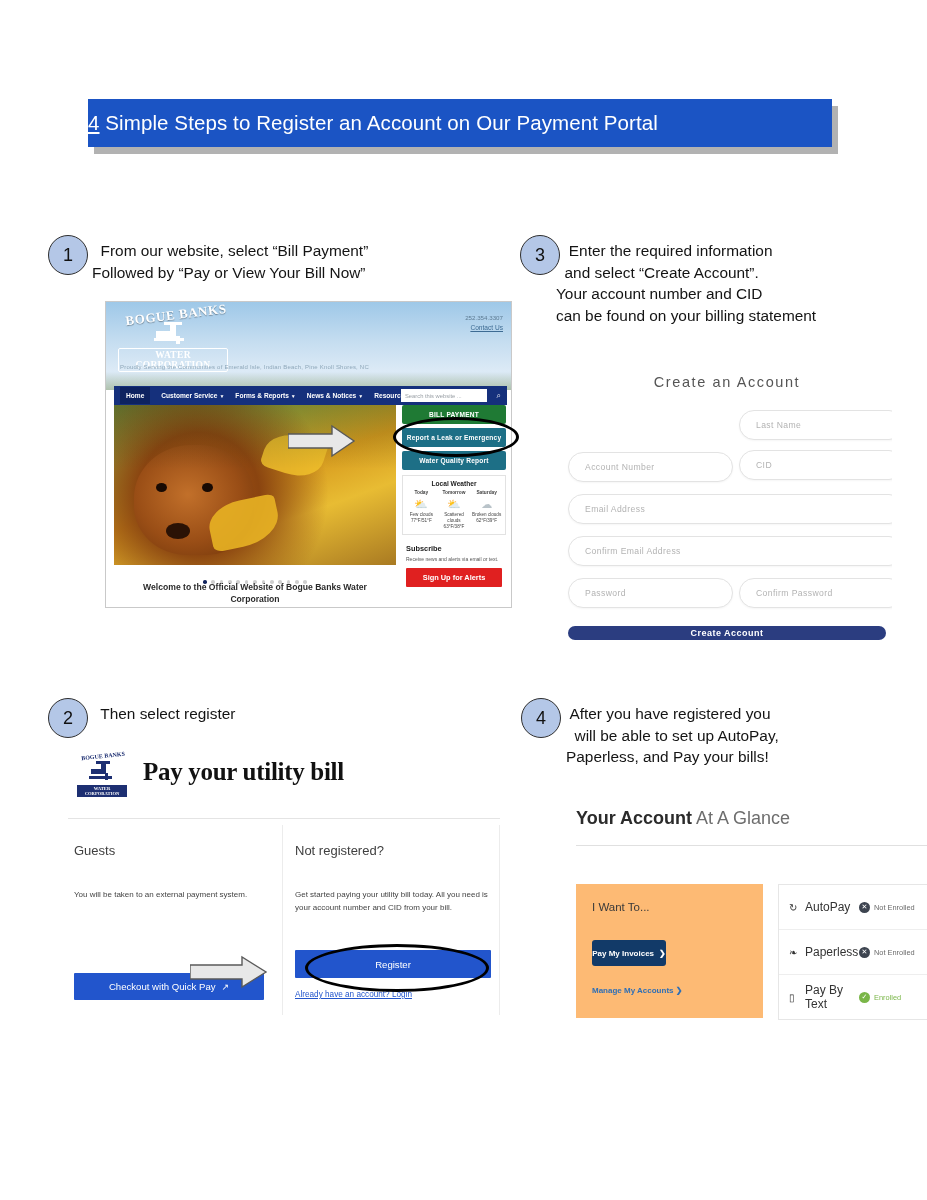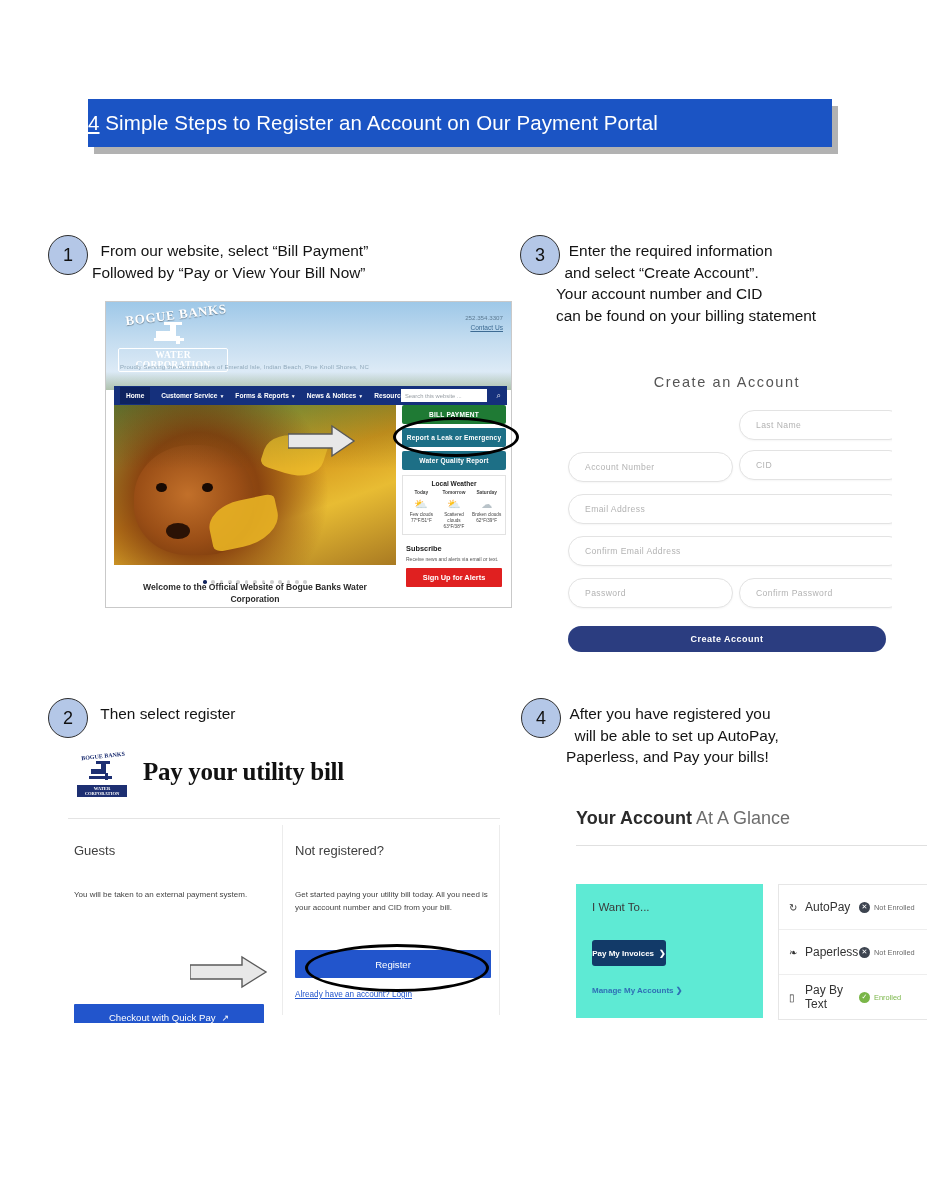--- a/index.html
+++ b/index.html
@@ -165,33 +165,33 @@
     position:absolute;left:0;top:4px;width:330px;text-align:center;
     font-size:14.5px;color:#555;letter-spacing:1.6px;
   }
   .f-field{
     position:absolute;height:28px;border:1px solid #e3e3e3;border-radius:16px;
     background:#fff;display:flex;align-items:center;padding-left:16px;
     font-size:8.6px;color:#b3b3b3;letter-spacing:.4px;
     box-shadow:0 1px 2px rgba(0,0,0,.04);
   }
   .f-submit{
-    position:absolute;left:6px;top:256px;width:318px;height:26px;border-radius:14px;
+    position:absolute;left:6px;top:256px;width:318px;height:14px;border-radius:14px;
     background:#2b3d80;color:#fff;font-size:9px;font-weight:bold;letter-spacing:.5px;
     display:flex;align-items:center;justify-content:center;
   }
 
   
   #shot4{left:562px;top:800px;width:365px;height:232px;}
   .g-title{position:absolute;left:14px;top:8px;font-size:18px;color:#3c3c3c;}
   .g-title b{font-weight:bold;color:#2b2b2b;}
   .g-title span{color:#6e6e6e;}
   .g-rule{position:absolute;left:14px;top:45px;width:351px;height:1px;background:#e0e0e0;}
   .g-card{
-    position:absolute;left:14px;top:84px;width:187px;height:134px;background:#5eead4;
+    position:absolute;left:14px;top:84px;width:187px;height:134px;background:#fdba74;
   }
   .g-card h4{margin:0;position:absolute;left:16px;top:17px;font-size:11.5px;color:#3a3a3a;font-weight:normal;}
   .g-paybtn{
     position:absolute;left:16px;top:56px;width:74px;height:26px;background:#123a68;
     color:#fff;font-size:8px;font-weight:bold;border-radius:3px;
     display:flex;align-items:center;justify-content:center;gap:5px;
   }
   .g-manage{position:absolute;left:16px;top:102px;font-size:8px;color:#2f6fb5;font-weight:bold;}
   .g-panel{
     position:absolute;left:216px;top:84px;width:149px;height:134px;
@@ -364,21 +364,21 @@
       <div class="corp2">WATER CORPORATION</div>
     </div>
     <div class="p-title">Pay your utility bill</div>
 
     <div class="p-divider"></div>
     <div class="p-colsep"></div>
     <div class="p-rightedge"></div>
 
     <div class="p-h" style="left:6px;top:98px;">Guests</div>
     <div class="p-body" style="left:6px;top:143px;width:196px;">You will be taken to an external payment system.</div>
-    <div class="p-btn" style="left:6px;top:228px;width:190px;height:27px;margin-top:31px;">
+    <div class="p-btn" style="left:6px;top:228px;width:190px;height:27px;">
       <span>Checkout with Quick Pay</span>
       <span style="margin-left:6px;font-size:9px;">↗</span>
     </div>
 
     <div class="p-h" style="left:227px;top:98px;">Not registered?</div>
     <div class="p-body" style="left:227px;top:143px;width:196px;">Get started paying your utility bill today. All you need is your account number and CID from your bill.</div>
     <div class="p-btn" style="left:227px;top:205px;width:196px;height:28px;">Register</div>
     <div class="p-login" style="left:227px;top:245px;">Already have an account? Login</div>
   </div>
 

